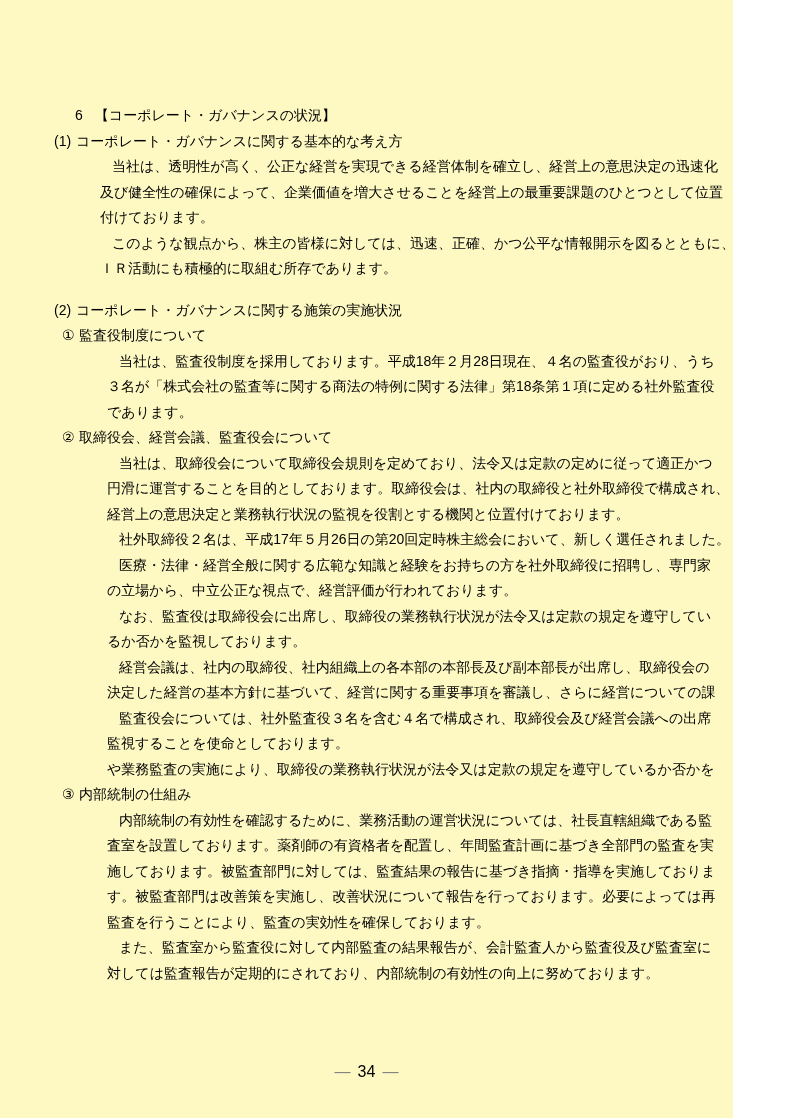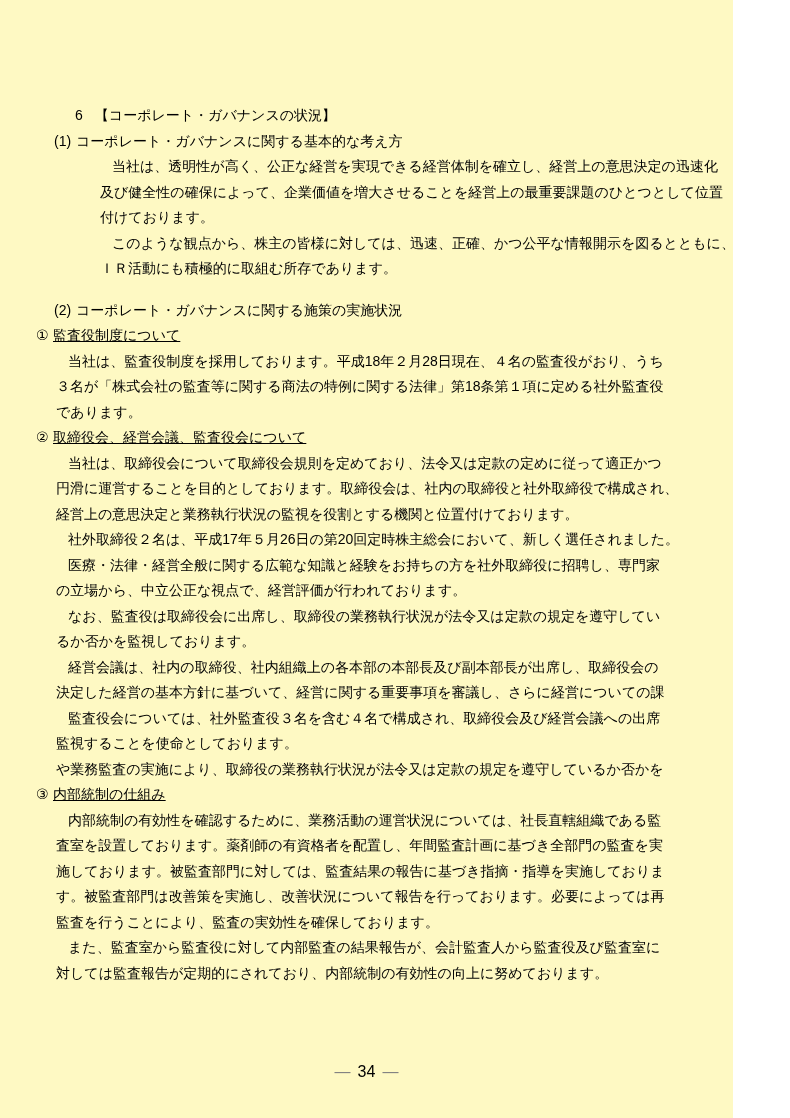--- a/index.html
+++ b/index.html
@@ -26,25 +26,25 @@
     right: 0;
   }
   
   .h0 { padding-left: 75px; white-space: nowrap; }
   .h0 .title { margin-left: 12px; }
   
   .h1 { padding-left: 54px; white-space: nowrap; }
   .h1 .label { display: inline-block; width: 22px; }
   .h1.spaced { margin-top: 16px; }
   
-  .h2 { padding-left: 36px; white-space: nowrap; text-decoration: underline; }
+  .h2 { padding-left: 62px; white-space: nowrap; }
   .h2 .label { display: inline-block; width: 17px; }
   
   .para.lvl1 { padding-left: 100px; }
-  .para.lvl2 { padding-left: 56px; }
+  .para.lvl2 { padding-left: 107px; }
   .para .line { white-space: nowrap; }
   .para .line.first { text-indent: 12px; }
   
   .footer {
     position: absolute;
     left: 0;
     top: 1062px;
     width: 100%;
     text-align: center;
     font-size: 16px;

